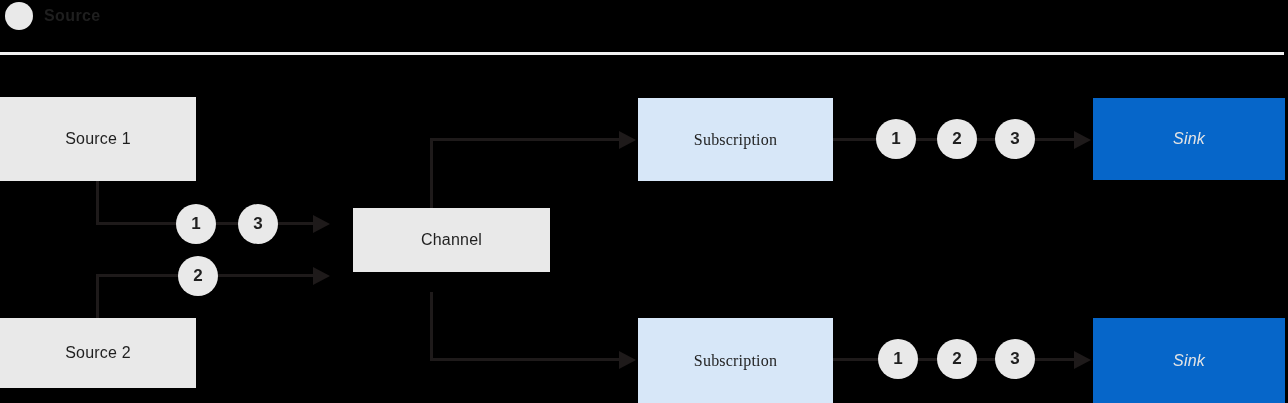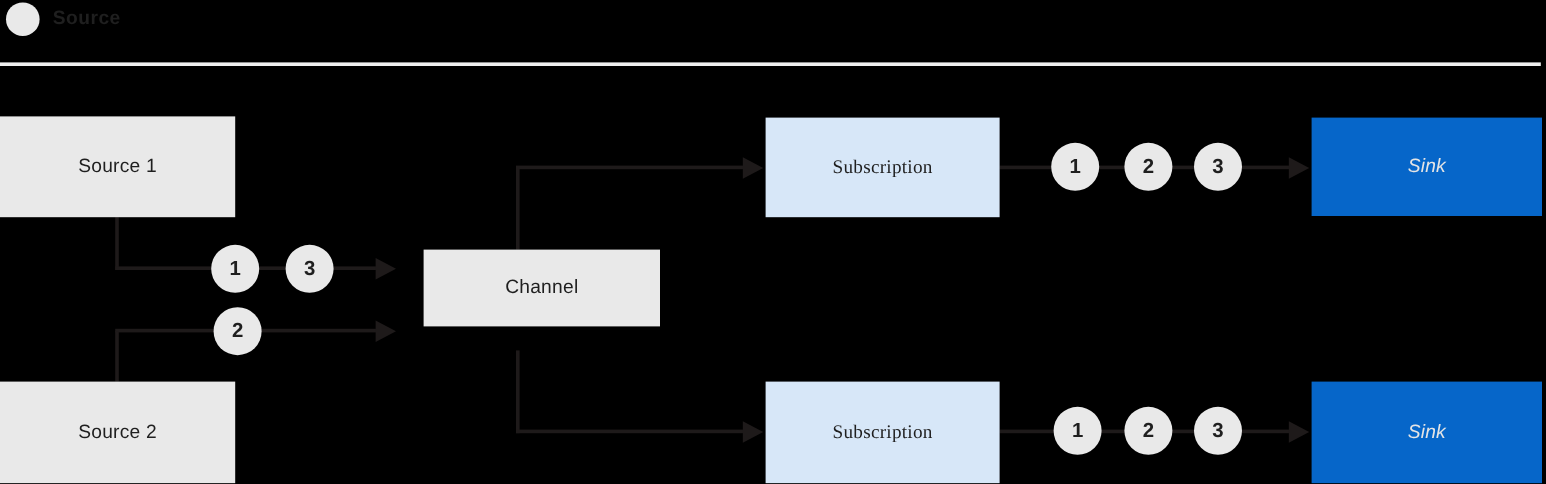--- a/index.html
+++ b/index.html
@@ -29,21 +29,21 @@
   
   .box {
     position: absolute; display: flex;
     align-items: center; justify-content: center;
     font-size: 16px; color: #1f1f1f; letter-spacing: 0.2px;
   }
   .box.gray      { background: #e9e9e9; }
   .box.lightblue { background: #d7e7f8; font-family: Liberation Serif, serif; }
   .box.blue      { background: #0666c9; color: #e5e5e5; font-style: italic; }
   #source1     { left: 0;     top: 97px;  width: 196px; height: 84px; }
-  #source2     { left: 0;     top: 318px; width: 196px; height: 85px; }
+  #source2     { left: 0;     top: 318px; width: 196px; height: 70px; }
   #channel     { left: 333px; top: 208px; width: 197px; height: 64px; margin-left: 20px; }
   #sub-top     { left: 638px; top: 98px;  width: 195px; height: 83px; }
   #sub-bottom  { left: 638px; top: 318px; width: 195px; height: 85px; }
   #sink-top    { left: 1093px; top: 98px;  width: 192px; height: 82px; }
   #sink-bottom { left: 1093px; top: 318px; width: 192px; height: 85px; }
   
   .line { position: absolute; background: #1e1a1a; }
   #l-s1-v      { left: 96px;  top: 181px; width: 3px;   height: 44px; }
   #l-s1-h      { left: 96px;  top: 222px; width: 218px; height: 3px; }
   #l-s2-h      { left: 96px;  top: 274px; width: 218px; height: 3px; }

